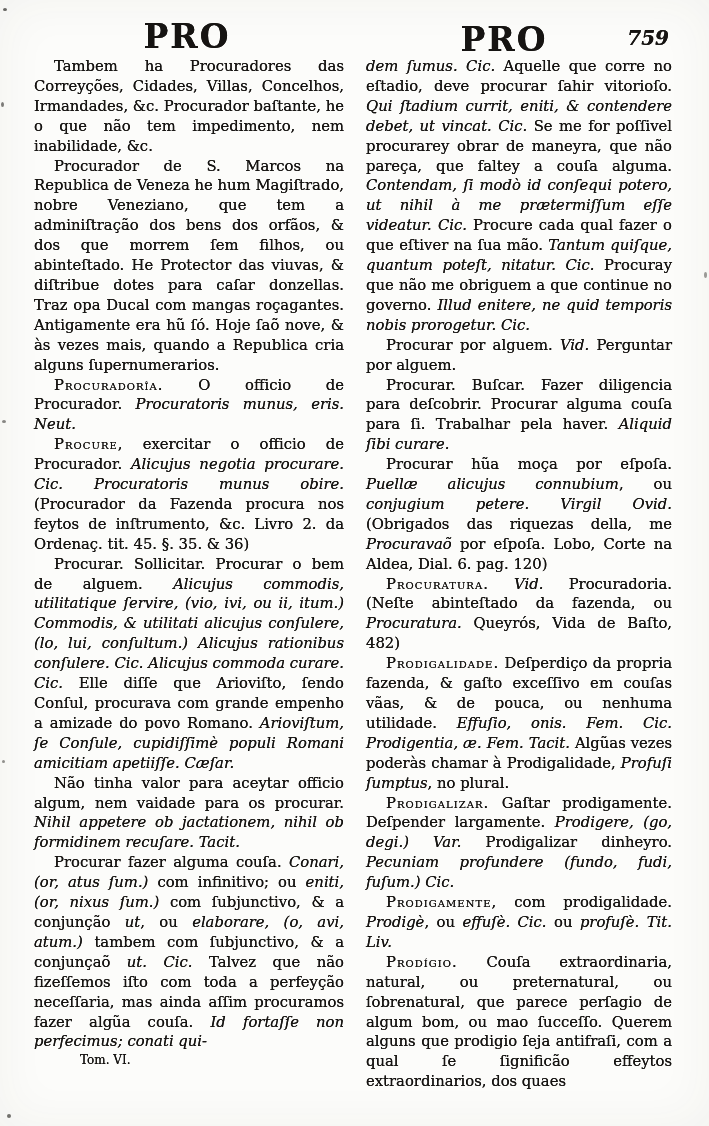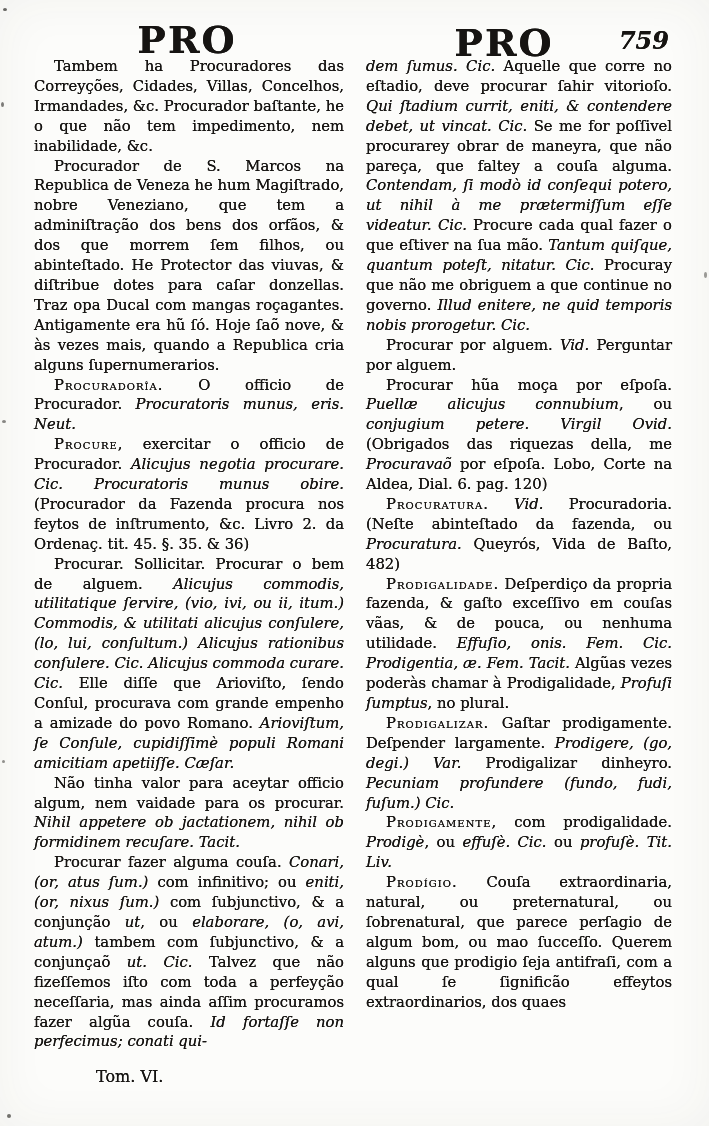--- a/index.html
+++ b/index.html
@@ -7,45 +7,45 @@
     position:relative;
     width:709px;height:1126px;
     background:#fcfcfa;
     overflow:hidden;
     font-family:"DejaVu Serif","Liberation Serif",serif;
     color:#161412;
     box-shadow:inset 0 0 50px rgba(60,50,30,0.05);
   }
   .running-title{
     position:absolute;top:17px;
-    font-size:38px;font-weight:bold;
+    font-size:33px;font-weight:bold;
     letter-spacing:2px;text-align:center;
     text-shadow:0 0 0.6px currentColor;
   }
   .running-title.left{left:32px;width:310px;}
   .running-title.right{left:364px;width:280px;top:20px;}
   .page-number{
     position:absolute;top:26px;right:40px;
-    font-size:24px;font-weight:bold;font-style:italic;
+    font-size:20px;font-weight:bold;font-style:italic;
     text-shadow:0 0 0.5px currentColor;
   }
   .columns{
     position:absolute;top:56px;left:34px;
     display:flex;gap:22px;
     font-size:14.8px;line-height:19.9px;
   }
   .column{text-align:justify;}
   .column.left{width:310px;}
   .column.right{width:306px;}
   .para{margin:0;text-indent:1.35em;text-shadow:0 0 0.45px currentColor;}
   .para.noindent{text-indent:0;}
   .seg-i{font-style:italic;}
   .seg-sc{font-variant:small-caps;letter-spacing:0.07em;}
   .vol-signature{
-    margin:16px;padding-left:46px;font-size:16px;
+    margin:0;padding-left:46px;font-size:12px;
     text-shadow:0 0 0.5px currentColor;
   }
   .speck{position:absolute;background:#2a2824;border-radius:50%;}
   .speck.s1{left:3px;top:8px;width:4px;height:3px;opacity:.7;}
   .speck.s2{left:1px;top:102px;width:3px;height:5px;opacity:.6;}
   .speck.s3{left:2px;top:420px;width:4px;height:3px;opacity:.55;}
   .speck.s4{left:2px;top:760px;width:3px;height:3px;opacity:.5;}
   .speck.s5{left:7px;top:1114px;width:4px;height:4px;opacity:.65;}
   .speck.s6{left:704px;top:272px;width:3px;height:6px;opacity:.45;}
 </style>
@@ -68,20 +68,21 @@
           <p class="para"><span class="seg-r">Procurar. Sollicitar. Procurar o bem de alguem. </span><span class="seg-i">Alicujus commodis, utilitatique ſervire, (vio, ivi, ou ii, itum.) Commodis, &amp; utilitati alicujus conſulere, (lo, lui, conſultum.) Alicujus rationibus conſulere. Cic. Alicujus commoda curare. Cic.</span><span class="seg-r"> Elle diſſe que Arioviſto, ſendo Conſul, procurava com grande empenho a amizade do povo Romano. </span><span class="seg-i">Arioviſtum, ſe Conſule, cupidiſſimè populi Romani amicitiam apetiiſſe. Cæſar.</span></p>
           <p class="para"><span class="seg-r">Não tinha valor para aceytar officio algum, nem vaidade para os procurar. </span><span class="seg-i">Nihil appetere ob jactationem, nihil ob formidinem recuſare. Tacit.</span></p>
           <p class="para"><span class="seg-r">Procurar fazer alguma couſa. </span><span class="seg-i">Conari, (or, atus ſum.)</span><span class="seg-r"> com infinitivo; ou </span><span class="seg-i">eniti, (or, nixus ſum.)</span><span class="seg-r"> com ſubjunctivo, &amp; a conjunção </span><span class="seg-i">ut</span><span class="seg-r">, ou </span><span class="seg-i">elaborare, (o, avi, atum.)</span><span class="seg-r"> tambem com ſubjunctivo, &amp; a conjunçaõ </span><span class="seg-i">ut. Cic.</span><span class="seg-r"> Talvez que não fizeſſemos iſto com toda a perfeyção neceſſaria, mas ainda aſſim procuramos fazer algũa couſa. </span><span class="seg-i">Id fortaſſe non perfecimus; conati qui-</span></p>
         </div>
       <p class="vol-signature">Tom. VI.</p>
     </div>
     <div class="column right">
       <div id="paras-right">
           <p class="para noindent"><span class="seg-i">dem ſumus. Cic.</span><span class="seg-r"> Aquelle que corre no eſtadio, deve procurar ſahir vitorioſo. </span><span class="seg-i">Qui ſtadium currit, eniti, &amp; contendere debet, ut vincat. Cic.</span><span class="seg-r"> Se me for poſſivel procurarey obrar de maneyra, que não pareça, que faltey a couſa alguma. </span><span class="seg-i">Contendam, ſi modò id conſequi potero, ut nihil à me prætermiſſum eſſe videatur. Cic.</span><span class="seg-r"> Procure cada qual fazer o que eſtiver na ſua mão. </span><span class="seg-i">Tantum quiſque, quantum poteſt, nitatur. Cic.</span><span class="seg-r"> Procuray que não me obriguem a que continue no governo. </span><span class="seg-i">Illud enitere, ne quid temporis nobis prorogetur. Cic.</span></p>
           <p class="para"><span class="seg-r">Procurar por alguem. </span><span class="seg-i">Vid.</span><span class="seg-r"> Perguntar por alguem.</span></p>
+          <p class="para"><span class="seg-r">Procurar. Buſcar. Fazer diligencia para deſcobrir. Procurar alguma couſa para ſi. Trabalhar pela haver. </span><span class="seg-i">Aliquid ſibi curare.</span></p>
           <p class="para"><span class="seg-r">Procurar hũa moça por eſpoſa. </span><span class="seg-i">Puellæ alicujus connubium</span><span class="seg-r">, ou </span><span class="seg-i">conjugium petere. Virgil Ovid.</span><span class="seg-r"> (Obrigados das riquezas della, me </span><span class="seg-i">Procuravaõ</span><span class="seg-r"> por eſpoſa. Lobo, Corte na Aldea, Dial. 6. pag. 120)</span></p>
           <p class="para"><span class="seg-sc">Procuratura.</span><span class="seg-r"> </span><span class="seg-i">Vid.</span><span class="seg-r"> Procuradoria. (Neſte abinteſtado da fazenda, ou </span><span class="seg-i">Procuratura.</span><span class="seg-r"> Queyrós, Vida de Baſto, 482)</span></p>
           <p class="para"><span class="seg-sc">Prodigalidade.</span><span class="seg-r"> Deſperdiço da propria fazenda, &amp; gaſto exceſſivo em couſas vãas, &amp; de pouca, ou nenhuma utilidade. </span><span class="seg-i">Effuſio, onis. Fem. Cic. Prodigentia, æ. Fem. Tacit.</span><span class="seg-r"> Algũas vezes poderàs chamar à Prodigalidade, </span><span class="seg-i">Profuſi ſumptus</span><span class="seg-r">, no plural.</span></p>
           <p class="para"><span class="seg-sc">Prodigalizar.</span><span class="seg-r"> Gaſtar prodigamente. Deſpender largamente. </span><span class="seg-i">Prodigere, (go, degi.) Var.</span><span class="seg-r"> Prodigalizar dinheyro. </span><span class="seg-i">Pecuniam profundere (fundo, fudi, fuſum.) Cic.</span></p>
           <p class="para"><span class="seg-sc">Prodigamente</span><span class="seg-r">, com prodigalidade. </span><span class="seg-i">Prodigè</span><span class="seg-r">, ou </span><span class="seg-i">effuſè. Cic.</span><span class="seg-r"> ou </span><span class="seg-i">profuſè. Tit. Liv.</span></p>
           <p class="para"><span class="seg-sc">Prodígio.</span><span class="seg-r"> Couſa extraordinaria, natural, ou preternatural, ou ſobrenatural, que parece perſagio de algum bom, ou mao ſucceſſo. Querem alguns que prodigio ſeja antifraſi, com a qual ſe ſignificão effeytos extraordinarios, dos quaes</span></p>
         </div>
 
     </div>
   </div>

